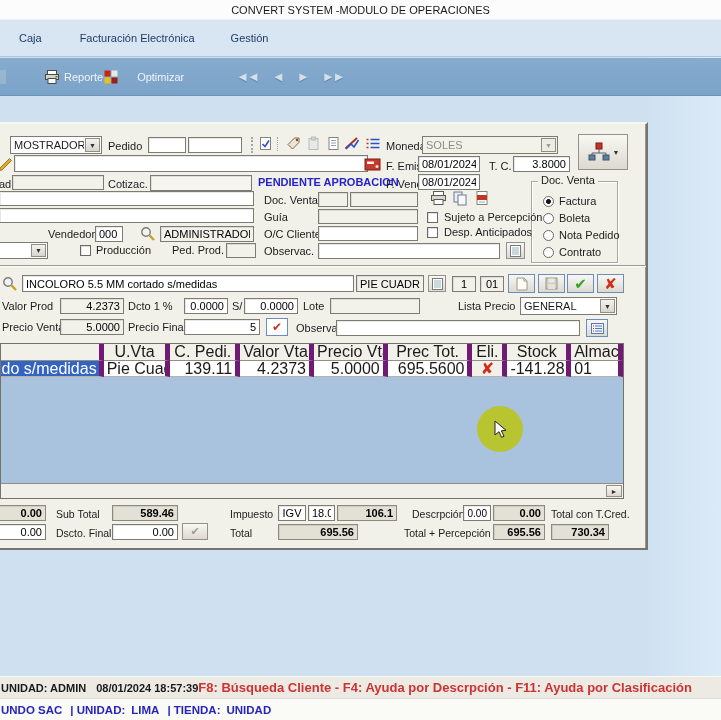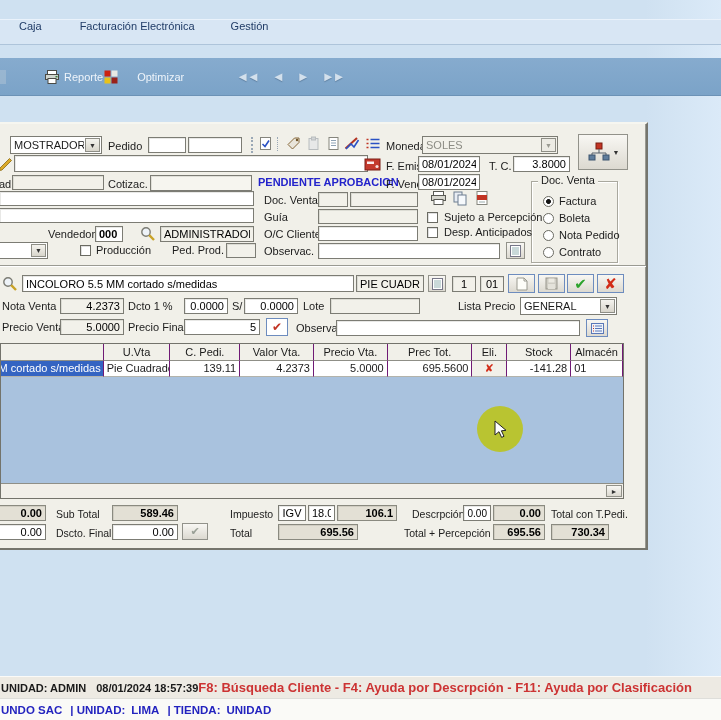--- a/index.html
+++ b/index.html
@@ -28,53 +28,56 @@
   .btn.gray{border-color:#92928a}
   .gb{position:absolute;border:1px solid #a9a89e;box-shadow:inset 1px 1px 0 #fff,1px 1px 0 #fff}
   .gb .cap{position:absolute;top:-8px;left:6px;background:#f1f0e9;padding:0 3px;white-space:nowrap}
   .cb{position:absolute;width:11px;height:11px;background:#fff;border:1px solid #6a6a62;
     box-shadow:inset 1px 1px 0 rgba(0,0,0,.12)}
   .rad{position:absolute;width:11px;height:11px;background:#fff;border:1px solid #6a6a62;border-radius:50%}
   .rad.sel{background:radial-gradient(circle,#151515 0 2.2px,#fff 2.4px)}
   .ic{position:absolute;display:flex;align-items:center;justify-content:center}
   #titlebar{position:absolute;left:0;top:0;width:721px;height:19px;background:#fcfcfc;
     display:flex;align-items:center;justify-content:center;color:#1b1b1b}
-  #menubar{position:absolute;left:0;top:19px;width:721px;height:26px;background:#d8e6f4;
-    border-top:1px solid #eaf2fb;border-bottom:1px solid #aec4da;display:flex;align-items:flex-start;color:#1f3b66}
+  #menubar{position:absolute;left:0;top:19px;width:721px;height:38px;background:#d8e6f4;
+    border-top:1px solid #eaf2fb;border-bottom:1px solid #aec4da;display:flex;align-items:center;color:#1f3b66}
   #menubar .mi{padding:0 14px}
   #toolbar{position:absolute;left:0;top:58px;width:721px;height:38px;
     background:linear-gradient(#86abce,#7ba3c8);border-bottom:1px solid #6c92b6;
     display:flex;align-items:center;color:#eef4fa}
   .navarr{font-size:13px;color:#d3e0ec;text-shadow:0 1px 1px #5d7fa0;margin:0 7px;letter-spacing:-2px}
   #mainwin{position:absolute;left:0;top:122px;width:648px;height:428px;background:#f1f0e9;
     border-top:2px solid #f6f6f0;border-right:2px solid #75756d;border-bottom:2px solid #75756d;
     box-shadow:-1px 0 0 #9a9a92 inset}
   .groove{position:absolute;left:0;width:646px;height:2px;border-top:1px solid #9a9a92;border-bottom:1px solid #fff}
   #grid{position:absolute;left:0;top:219px;width:624px;height:156px;border:1px solid #73736b;background:#a9c2de}
   .grow{display:flex}
-  .gc{border-right:1px solid #701a75;border-bottom:1px solid #b3b3ab;height:16px;line-height:15px;
-    padding:0 3px;font-size:11px;overflow:hidden;white-space:nowrap;background:#fff}
+  .gc{border-right:5px solid #701a75;border-bottom:1px solid #b3b3ab;height:16px;line-height:15px;
+    padding:0 3px;font-size:16px;overflow:hidden;white-space:nowrap;background:#fff}
   .ghead .gc{background:#f1f0e9;text-align:center;border-bottom-color:#8f8f87;height:17px;line-height:16px}
   .gc.sel{background:#3464c2;color:#fff}
   .clipL{position:relative}
   .clipL span{position:absolute;right:2px;top:0;white-space:nowrap}
   #hscroll{position:absolute;left:0;bottom:0;width:622px;height:15px;background:#f1efe9;border-top:1px solid #8f8f87}
   .tlbl{font-size:10.5px}
   #status1{position:absolute;left:0;top:676px;width:721px;height:22px;background:#edeae3;
     border-top:1px solid #fbfaf7;display:flex;align-items:center;font-weight:bold}
   #status2{position:absolute;left:0;top:698px;width:721px;height:22px;background:#fafaf7;
     border-top:1px solid #dededa;display:flex;align-items:center;font-weight:bold;color:#2424bf;font-size:11.5px}
   #cursorHi{position:absolute;left:477px;top:406px;width:46px;height:46px;border-radius:50%;background:#b9c431}
   svg{display:block}
 </style>
 </head>
 <body>
 
 <div id="screen">
 
+  <div id="titlebar">
+    <span>CONVERT SYSTEM -MODULO DE OPERACIONES</span>
+  </div>
 
   <div id="menubar">
     <span class="mi" style="margin-left:5px">Caja</span>
     <span class="mi" style="margin-left:10px">Facturación Electrónica</span>
     <span class="mi" style="margin-left:8px">Gestión</span>
   </div>
 
   <div id="toolbar">
     <span class="ic" style="left:-4px;top:12px;width:10px;height:14px;background:#a9bfd4;opacity:.6"></span>
     <span class="ic" style="left:44px;top:11px">
@@ -226,21 +229,21 @@
         </svg>
     </span>
 
     <input class="fld" style="left: 0px; top: 84px; width: 254px; height: 15px; border-left: none;" readonly="">
     <span class="lbl" style="left:264px;top:87px">Guía</span>
     <input class="fldg" style="left: 318px; top: 85px; width: 100px; height: 15px;" readonly="">
     <span class="cb" style="left:427px;top:88px"></span>
     <span class="lbl" style="left:444px;top:87px">Sujeto a Percepción</span>
 
     <span class="lbl" style="left:48px;top:104px">Vendedor</span>
-    <input class="fld" style="left: 95px; top: 102px; width: 28px; font-weight: bold;" readonly="" value="000">
+    <input class="fld" style="left: 95px; top: 102px; width: 28px;" readonly="" value="000">
     <span class="ic" style="left:139px;top:101px">
       <svg width="17" height="17" viewBox="0 0 17 17">
           <circle cx="7" cy="7" r="4.2" fill="#eef3f8" stroke="#7c7c74" stroke-width="1.4"></circle>
           <line x1="10.2" y1="10.2" x2="15" y2="15" stroke="#c9a227" stroke-width="2.4"></line>
         </svg>
     </span>
     <input class="fldg" style="left: 160px; top: 102px; width: 94px;" readonly="" value="ADMINISTRADOR">
     <span class="lbl" style="left:264px;top:104px">O/C Cliente</span>
     <input class="fld" style="left: 318px; top: 102px; width: 100px; height: 15px;" readonly="">
     <span class="cb" style="left:427px;top:103px"></span>
@@ -293,21 +296,21 @@
           <rect x="3" y="7" width="7" height="5" fill="#e4e2da"></rect>
         </svg>
     </div>
     <div class="btn" style="left:567px;top:150px;width:27px;height:19px;font-size:15px;font-weight:bold;color:#2ca32c">
         <span>✔</span>
       </div>
     <div class="btn" style="left:597px;top:150px;width:27px;height:19px;font-size:15px;font-weight:bold;color:#d22c18">
         <span>✘</span>
       </div>
 
-    <span class="lbl" style="left:2px;top:176px">Nota Venta</span>
+    <span class="lbl" style="left:2px;top:176px">Valor Prod</span>
     <input class="fldg right" style="left: 60px; top: 174px; width: 64px;" readonly="" value="4.2373">
     <span class="lbl" style="left:128px;top:176px">Dcto 1  %</span>
     <input class="fld right" style="left: 184px; top: 174px; width: 44px;" readonly="" value="0.0000">
     <span class="lbl" style="left:232px;top:176px">S/</span>
     <input class="fld right" style="left: 244px; top: 174px; width: 54px;" readonly="" value="0.0000">
     <span class="lbl" style="left:303px;top:176px">Lote</span>
     <input class="fldg" style="left: 330px; top: 174px; width: 90px;" readonly="">
     <span class="lbl" style="left:458px;top:176px">Lista Precio</span>
     <div class="combo" style="left:520px;top:173px;width:97px">
       <span class="txt">GENERAL</span>
@@ -372,21 +375,21 @@
       </div>
     <span class="lbl tlbl" style="left:230px;top:384px">Impuesto</span>
     <input class="fld center" style="left: 278px; top: 381px; width: 28px;" readonly="" value="IGV">
     <input class="fld" style="left: 308px; top: 381px; width: 27px;" readonly="" value="18.00">
     <input class="fldb" style="left: 337px; top: 381px; width: 60px;" readonly="" value="106.1">
     <span class="lbl tlbl" style="left:230px;top:403px">Total</span>
     <input class="fldb" style="left: 278px; top: 400px; width: 80px;" readonly="" value="695.56">
     <span class="lbl tlbl" style="left:412px;top:384px">Descrpción</span>
     <input class="fld right" style="left: 463px; top: 381px; width: 28px; font-size: 10px;" readonly="" value="0.00">
     <input class="fldb" style="left: 493px; top: 381px; width: 52px;" readonly="" value="0.00">
-    <span class="lbl tlbl" style="left:551px;top:384px">Total con T.Pedi.</span>
+    <span class="lbl tlbl" style="left:551px;top:384px">Total con T.Cred.</span>
     <span class="lbl tlbl" style="left:404px;top:403px">Total + Percepción</span>
     <input class="fldb" style="left: 493px; top: 400px; width: 52px;" readonly="" value="695.56">
     <input class="fldb" style="left: 551px; top: 400px; width: 58px;" readonly="" value="730.34">
   </div>
 
   <div id="cursorHi"></div>
   <span class="ic" style="left:494px;top:420px">
     <svg width="15" height="19" viewBox="0 0 15 19">
         <path d="M1 1 L1 15 L5 11.7 L7.6 17.4 L10 16.3 L7.4 10.8 L12 10.3 Z" fill="#fff" stroke="#222" stroke-width="1"></path>
       </svg>

